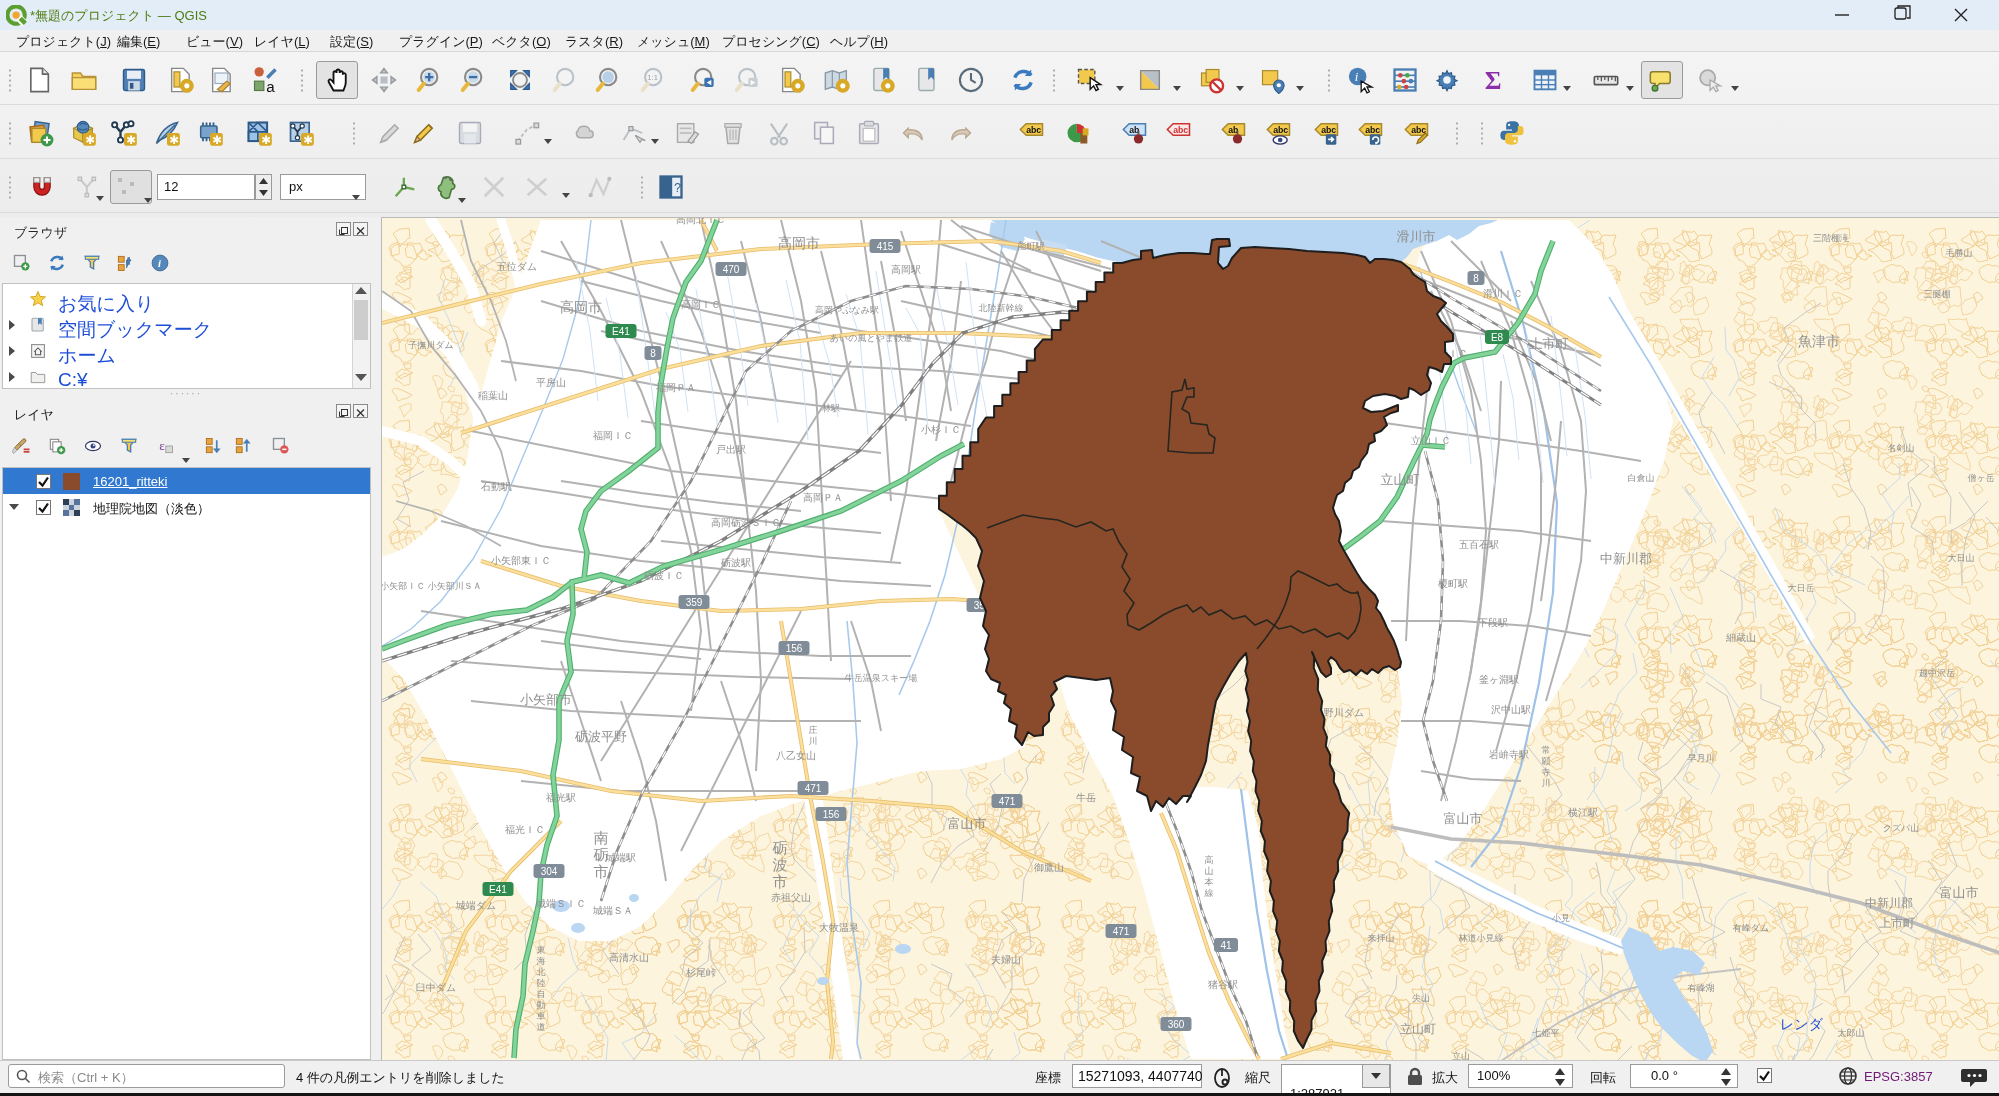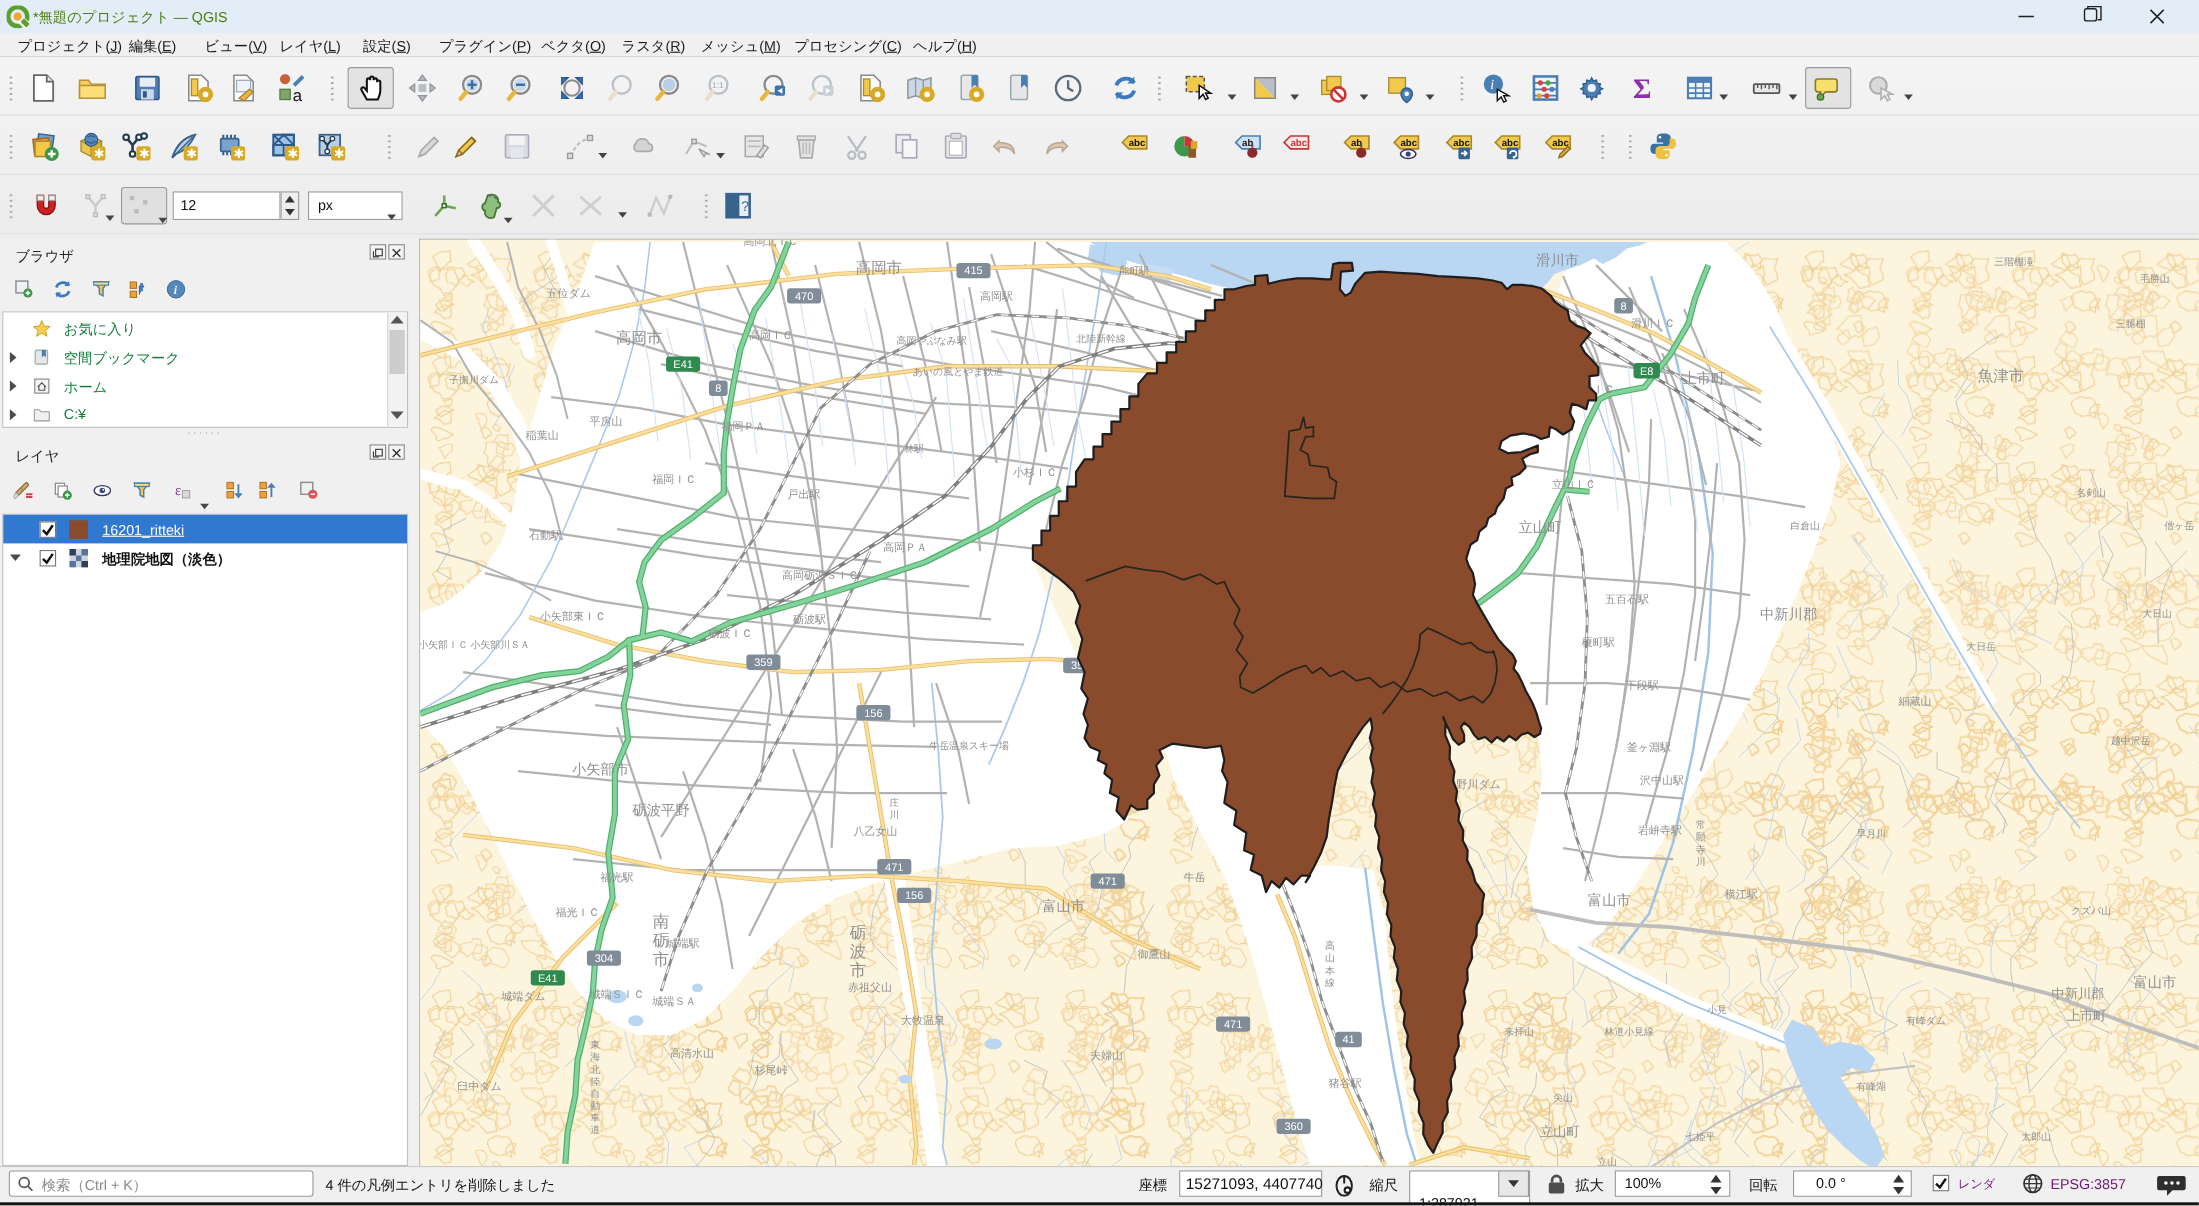--- a/index.html
+++ b/index.html
@@ -7,21 +7,21 @@
 .titlebar{left:0;top:0;width:1999px;height:30px;background:#e3edf8}
 .title-text{top:7px;font-size:13px;color:#4d7c0f}
 .menubar{left:0;top:30px;width:1999px;height:22px;background:#f0f0f0;border-bottom:1px solid #d7d7d7}
 .menu-item{top:33px;font-size:13px;color:#1a1a1a}
 .toolbars{left:0;top:52px;width:1999px;height:165px;background:linear-gradient(#f4f4f4,#ececec)}
 .trow{left:0;width:1999px;height:53px;border-bottom:1px solid #dcdcdc}
 .panel{left:0;top:217px;width:381px;height:843px;background:#f0f0f0}
 .ptitle{font-size:13px;color:#252525}
 .pbtn{width:15px;height:14px;border:1px solid #8a8a8a;background:#f4f4f4}
 .whitebox{background:#fff;border:1px solid #c0c0c0}
-.treeitem{font-size:13px;color:#15803d}
+.treeitem{font-size:19px;color:#1d4ed8}
 .statusbar{left:0;top:1060px;width:1999px;height:33px;background:#f0f0f0;border-top:1px solid #c9c9c9;font-size:13px;color:#111}
 .sbox{background:#fff;border:1px solid #9a9a9a;height:24px;top:1064px;font-size:13px;color:#111}
 .blackstrip{left:0;top:1093px;width:1999px;height:3px;background:#151515}
 .mapc{left:381px;top:217px;width:1618px;height:843px;background:#fcf4dd;border-left:1px solid #b9b9b9;border-top:1px solid #b9b9b9}
 </style></head><body>
 
 <div class="abs titlebar"></div>
 <svg class="abs" style="left:6px;top:5px" width="22" height="21" viewBox="0 0 24 23">
 <circle cx="11" cy="11" r="9.5" fill="none" stroke="#5c9f30" stroke-width="4.5"></circle>
 <circle cx="11" cy="11" r="4" fill="#f0a630"></circle>
@@ -587,21 +587,21 @@
     <path d="M3 8 l3.5 3.5 L12 3.5" fill="none" stroke="#111" stroke-width="2.2"></path>
   </svg>
 <svg class="abs" style="left:63px;top:499px" width="17" height="17" viewBox="0 0 17 17">
 <rect width="17" height="17" fill="#cdd4de"></rect>
 <rect x="0" y="0" width="6" height="6" fill="#2e4057"></rect>
     <rect x="11" y="0" width="6" height="6" fill="#56749c"></rect>
 <rect x="6" y="6" width="5" height="5" fill="#56749c"></rect>
     <rect x="0" y="11" width="6" height="6" fill="#56749c"></rect>
 <rect x="11" y="11" width="6" height="6" fill="#2e4057"></rect>
   </svg>
-<div class="abs" style="left:93px;top:500px;font-size:13px;color:#111;font-weight:bold">地理院地図（淡色）</div>
+<div class="abs" style="left:93px;top:500px;font-size:13px;color:#111;font-weight:normal">地理院地図（淡色）</div>
 <div class="abs mapc"><svg width="1618" height="843" viewBox="0 0 1618 843">
 <rect x="0" y="0" width="1618" height="843" fill="#fcf4dd"></rect>
 <defs>
         <pattern id="ct" width="96" height="96" patternUnits="userSpaceOnUse">
           <g fill="none" stroke="#f1cf92" stroke-width="1">
             <path d="M31 59Q27 59 25 62Q22 62 19 65Q17 64 14 59Q18 57 20 55Q21 56 25 56Z"></path>
             <path d="M29 52Q29 53 28 55Q27 54 25 55Q23 54 23 54Q23 52 21 50Q23 50 25 50Q27 49 29 49Z"></path>
             <path d="M70 32Q67 37 70 42Q62 44 60 44Q59 42 55 38Q53 34 46 32Q52 31 56 28Q58 25 60 23Q67 27 69 24Z"></path>
             <path d="M68 18Q66 20 67 26Q61 28 59 28Q55 23 55 22Q53 22 53 18Q51 15 53 12Q56 15 59 14Q63 15 64 13Z"></path>
             <path d="M50 38Q47 38 45 40Q44 43 43 42Q42 42 40 41Q39 41 38 39Q35 39 36 36Q39 35 39 32Q42 32 43 33Q43 33 44 36Z"></path>
@@ -1245,21 +1245,21 @@
 <div class="abs" style="left:1590px;top:1069px;font-size:13px;color:#111">回転</div>
 <div class="abs sbox" style="left:1630px;width:108px;padding:3px 20px">0.0 °</div>
 <svg class="abs" style="left:1718px;top:1066px" width="16" height="22">
     <path d="M8 2 l5 7 h-10 z" fill="#333"></path>
     <path d="M8 20 l-5 -7 h10 z" fill="#333"></path>
   </svg>
 <div class="abs" style="left:1757px;top:1068px;width:15px;height:15px;background:#fff;border:1px solid #777"></div>
 <svg class="abs" style="left:1757px;top:1068px" width="15" height="15">
     <path d="M3 8 l3.5 3.5 L12 3.5" fill="none" stroke="#111" stroke-width="2.2"></path>
   </svg>
-<div class="abs" style="left:1780px;top:1069px;font-size:11px;color:#701a75">レンダ</div>
+<div class="abs" style="left:1780px;top:1016px;font-size:14px;color:#1d4ed8">レンダ</div>
 <svg class="abs" style="left:1838px;top:1066px" width="20" height="20" viewBox="0 0 20 20">
     <circle cx="10" cy="10" r="8" fill="none" stroke="#333" stroke-width="1.6"></circle>
     <ellipse cx="10" cy="10" rx="3.5" ry="8" fill="none" stroke="#333" stroke-width="1.3"></ellipse>
     <line x1="2" y1="10" x2="18" y2="10" stroke="#333" stroke-width="1.3"></line>
     <line x1="3.2" y1="6" x2="16.8" y2="6" stroke="#333" stroke-width="1.1"></line>
     <line x1="3.2" y1="14" x2="16.8" y2="14" stroke="#333" stroke-width="1.1"></line>
   </svg>
 <div class="abs" style="left:1864px;top:1069px;font-size:13px;color:#701a75">EPSG:3857</div>
 <svg class="abs" style="left:1960px;top:1065px" width="28" height="24" viewBox="0 0 28 24">
     <path d="M3 4 h22 a2 2 0 0 1 2 2 v9 a2 2 0 0 1 -2 2 h-10 l-5 5 v-5 h-7 a2 2 0 0 1 -2 -2 v-9 a2 2 0 0 1 2 -2z" fill="#2e2e2e"></path>

